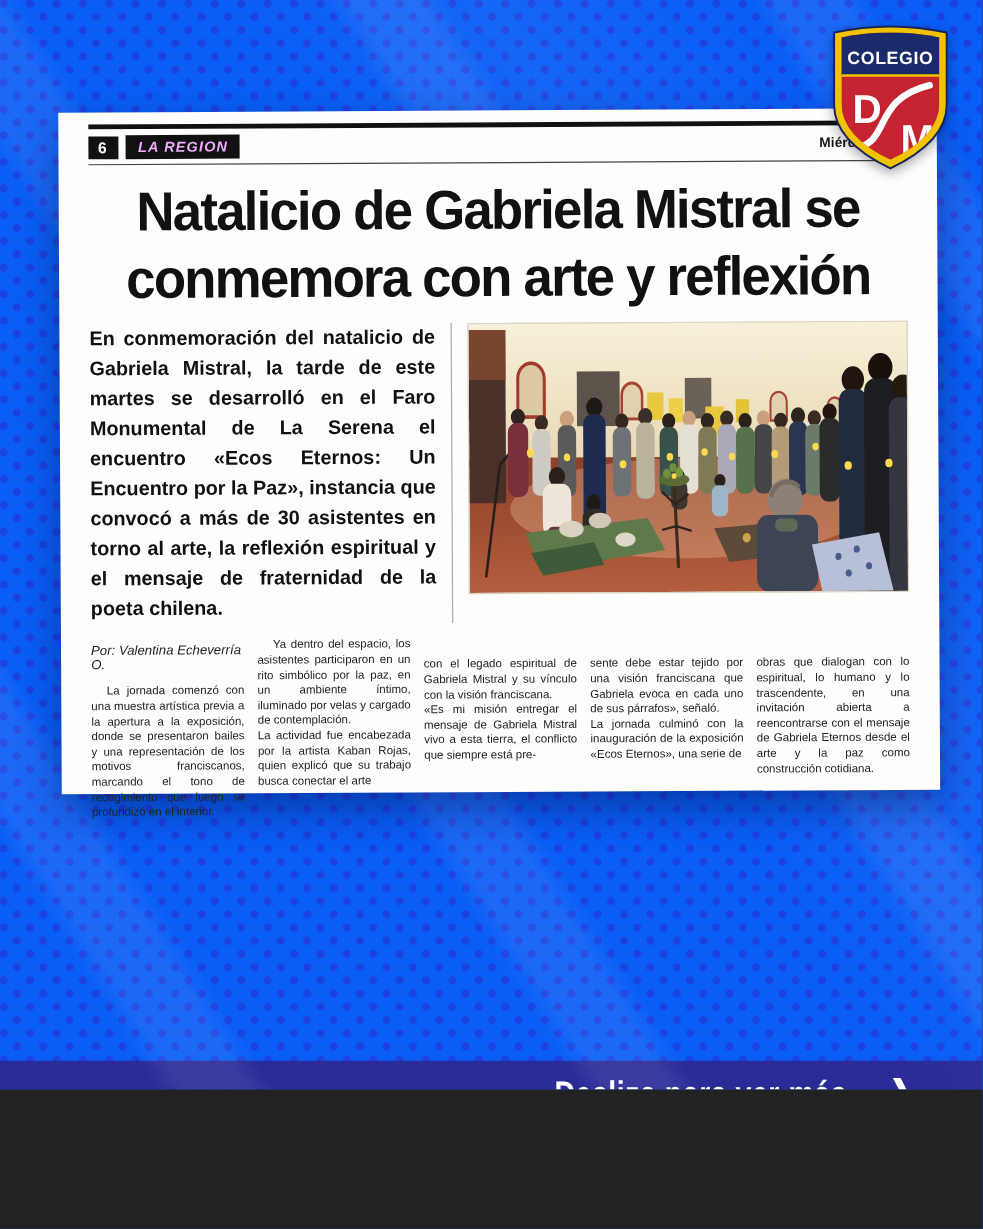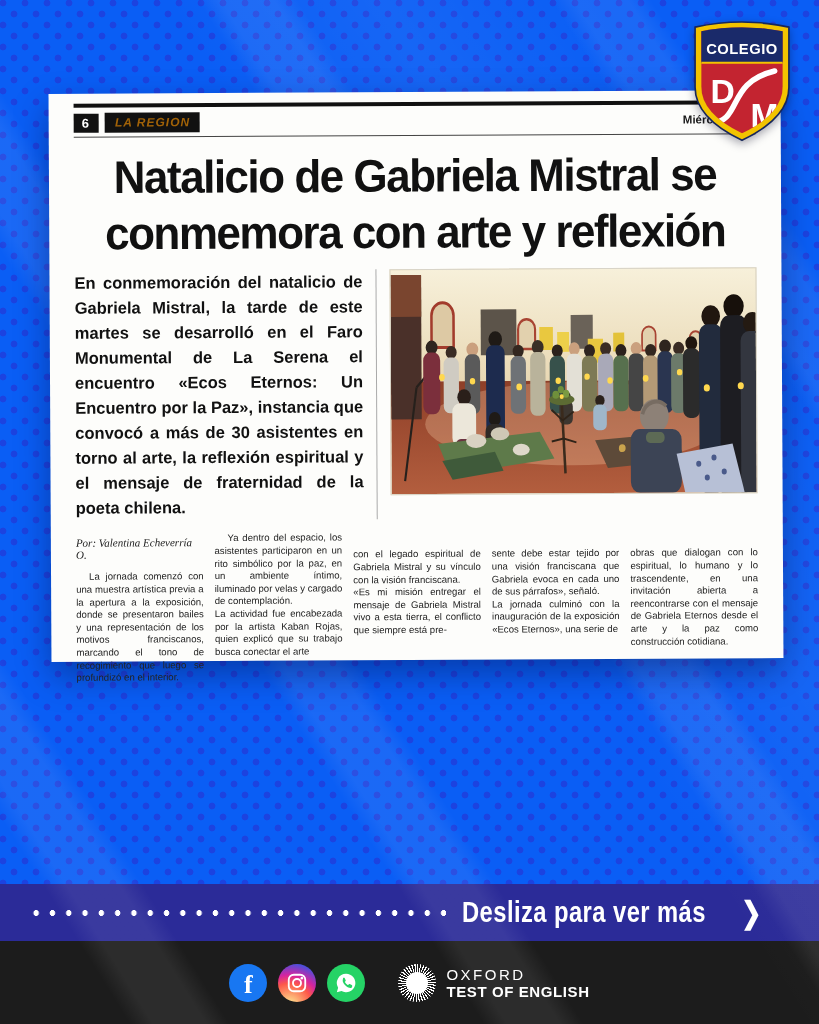--- a/index.html
+++ b/index.html
@@ -1,16 +1,16 @@
 <!DOCTYPE html>
 <html><head>
 <meta charset="utf-8">
 <style>
   html,body{margin:0;padding:0;background:#222;}
-  .poster{position:relative;width:819px;height:1024px;overflow:hidden;
+  .poster{position:relative;width:819px;height:908px;overflow:hidden;
     background:#0a5ef5;font-family:"Liberation Sans",sans-serif;}
   
   .poster::before{content:"";position:absolute;inset:0;z-index:0;
     background-image:
       radial-gradient(circle,#1c43e0 3.1px,transparent 3.7px),
       radial-gradient(circle,#1c43e0 3.1px,transparent 3.7px);
     background-size:22px 22px,22px 22px;
     background-position:3px 3px,14px 14px;}
   
   .poster::after{content:"";position:absolute;inset:0;z-index:1;pointer-events:none;
@@ -26,34 +26,34 @@
   .shield{left:691px;top:20px;width:102px;height:126px;z-index:6;position:absolute;
     filter:drop-shadow(0 3px 5px rgba(0,0,30,.35));}
 
   
   .newspaper{left:50px;top:92px;width:732px;height:568px;background:#fdfdfb;
     box-shadow:0 14px 34px rgba(0,10,60,.40);padding:8px 25px 0 25px;box-sizing:border-box;
     transform:rotate(-0.3deg);color:#1a1a1a;}
   .np-rule{height:4px;background:#111;margin:2px 0 5px 0;}
   .np-header{display:flex;align-items:center;border-bottom:1.5px solid #444;padding-bottom:4px;}
   .np-page{background:#111;color:#fff;font-weight:bold;font-size:13px;padding:2px 8px;letter-spacing:2px;}
-  .np-brand{background:#111;color:#a16207;font-weight:bold;font-style:italic;font-size:12px;
+  .np-brand{background:#111;color:#f0abfc;font-weight:bold;font-style:italic;font-size:12px;
     padding:3px 10px;margin-left:6px;letter-spacing:1px;}
   .np-date{margin-left:auto;font-weight:bold;font-size:11.5px;}
   .headline{font-size:44px;font-weight:bold;letter-spacing:-1.5px;line-height:1.22;
     text-align:center;margin:14px auto 12px auto;max-width:672px;transform:scaleY(1.04);color:#111;}
   .lead-row{display:flex;margin-top:6px;}
   .lead{width:288px;flex:0 0 288px;font-weight:bold;font-size:16.5px;line-height:25px;
     text-align:justify;margin:0;padding-right:13px;border-right:1px solid #aaa;color:#111;}
   .photo{flex:1;height:224px;margin-left:13px;border:1px solid #d8d4c8;overflow:hidden;background:#efe4c8;}
   .photo svg{display:block;width:100%;height:100%;}
   .columns{display:flex;gap:11px;margin-top:12px;}
   .col{flex:1;min-width:0;}
   .col.cont{padding-top:17px;}
-  .byline{font-family:Liberation Serif, serif;font-style:italic;font-size:11px;
+  .byline{font-family:Liberation Sans, sans-serif;font-style:italic;font-size:11px;
     margin:4px 0 10px 0;color:#222;}
   .coltext{font-size:9.6px;line-height:12.6px;text-align:justify;margin:0;
     white-space:pre-line;color:#222;}
   .coltext.ind{text-indent:13px;}
 
   
   .caption{top:690px;width:819px;text-align:center;color:#fff;position:absolute;}
   .cap-line{font-weight:bold;transform:scale(0.82,1.18);transform-origin:50% 50%;
     letter-spacing:1px;text-shadow:0 2px 6px rgba(0,20,90,.25);white-space:nowrap;}
   .cap-1{font-size:54px;line-height:72px;}

